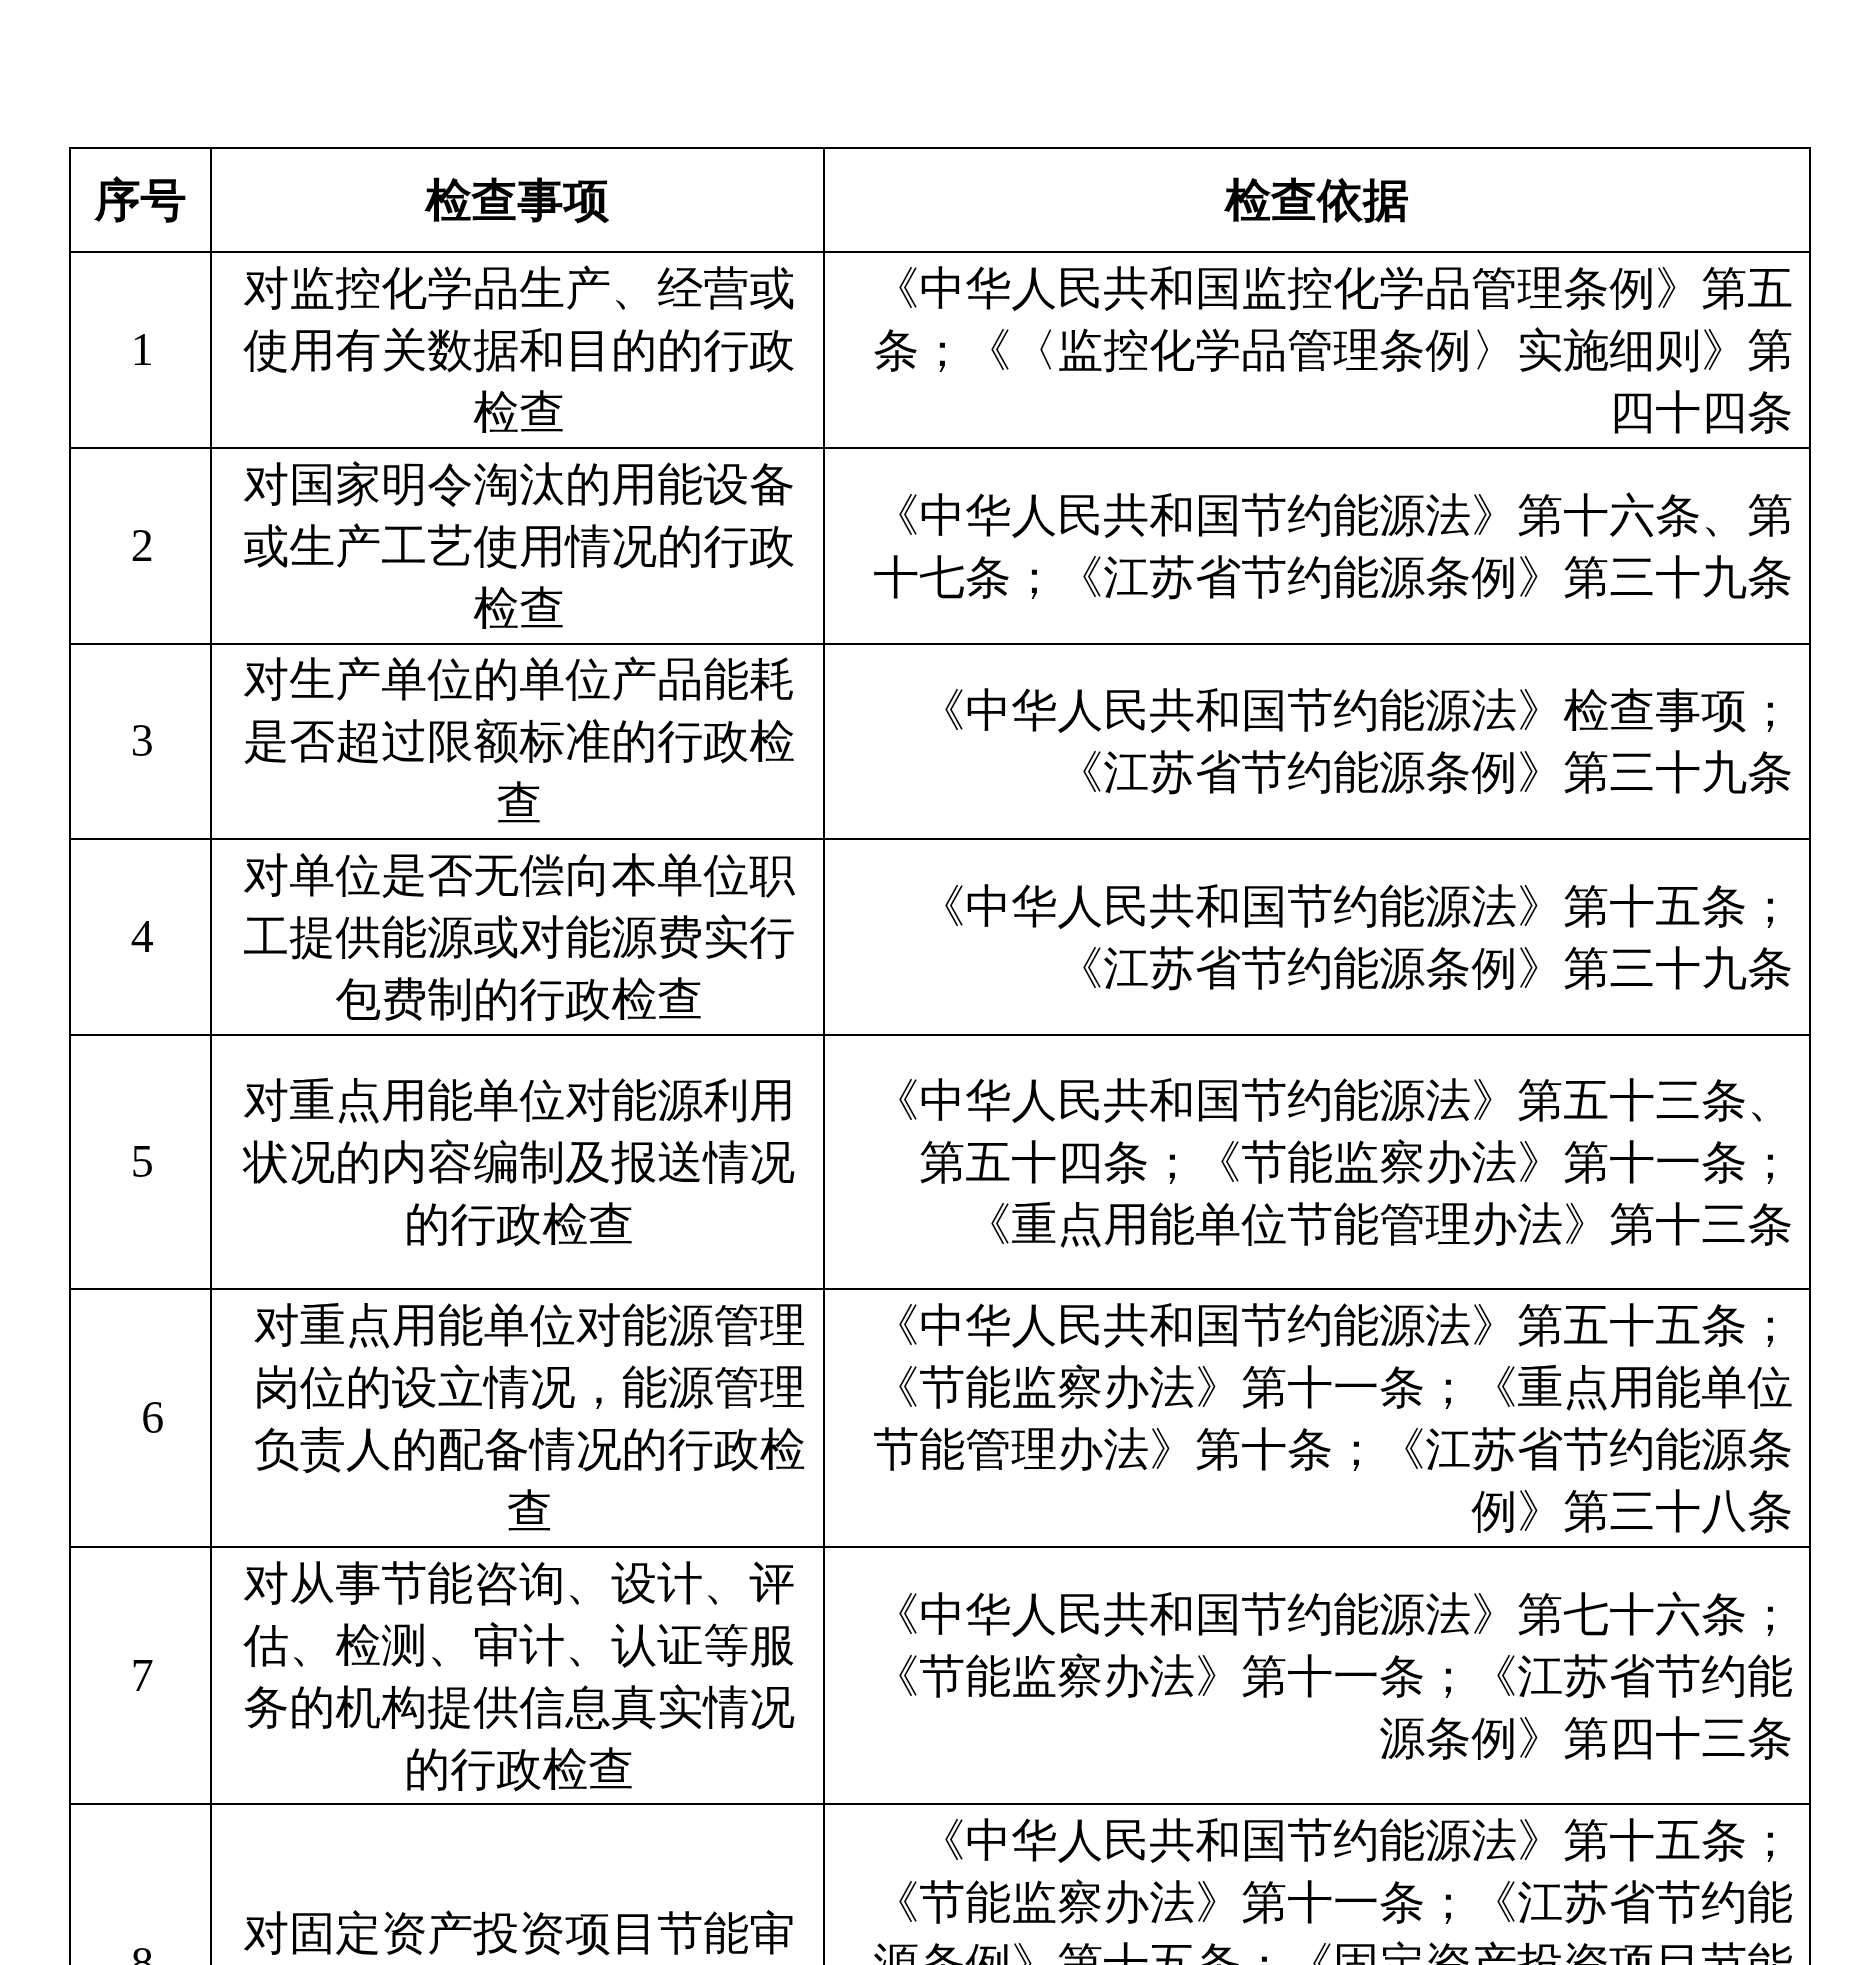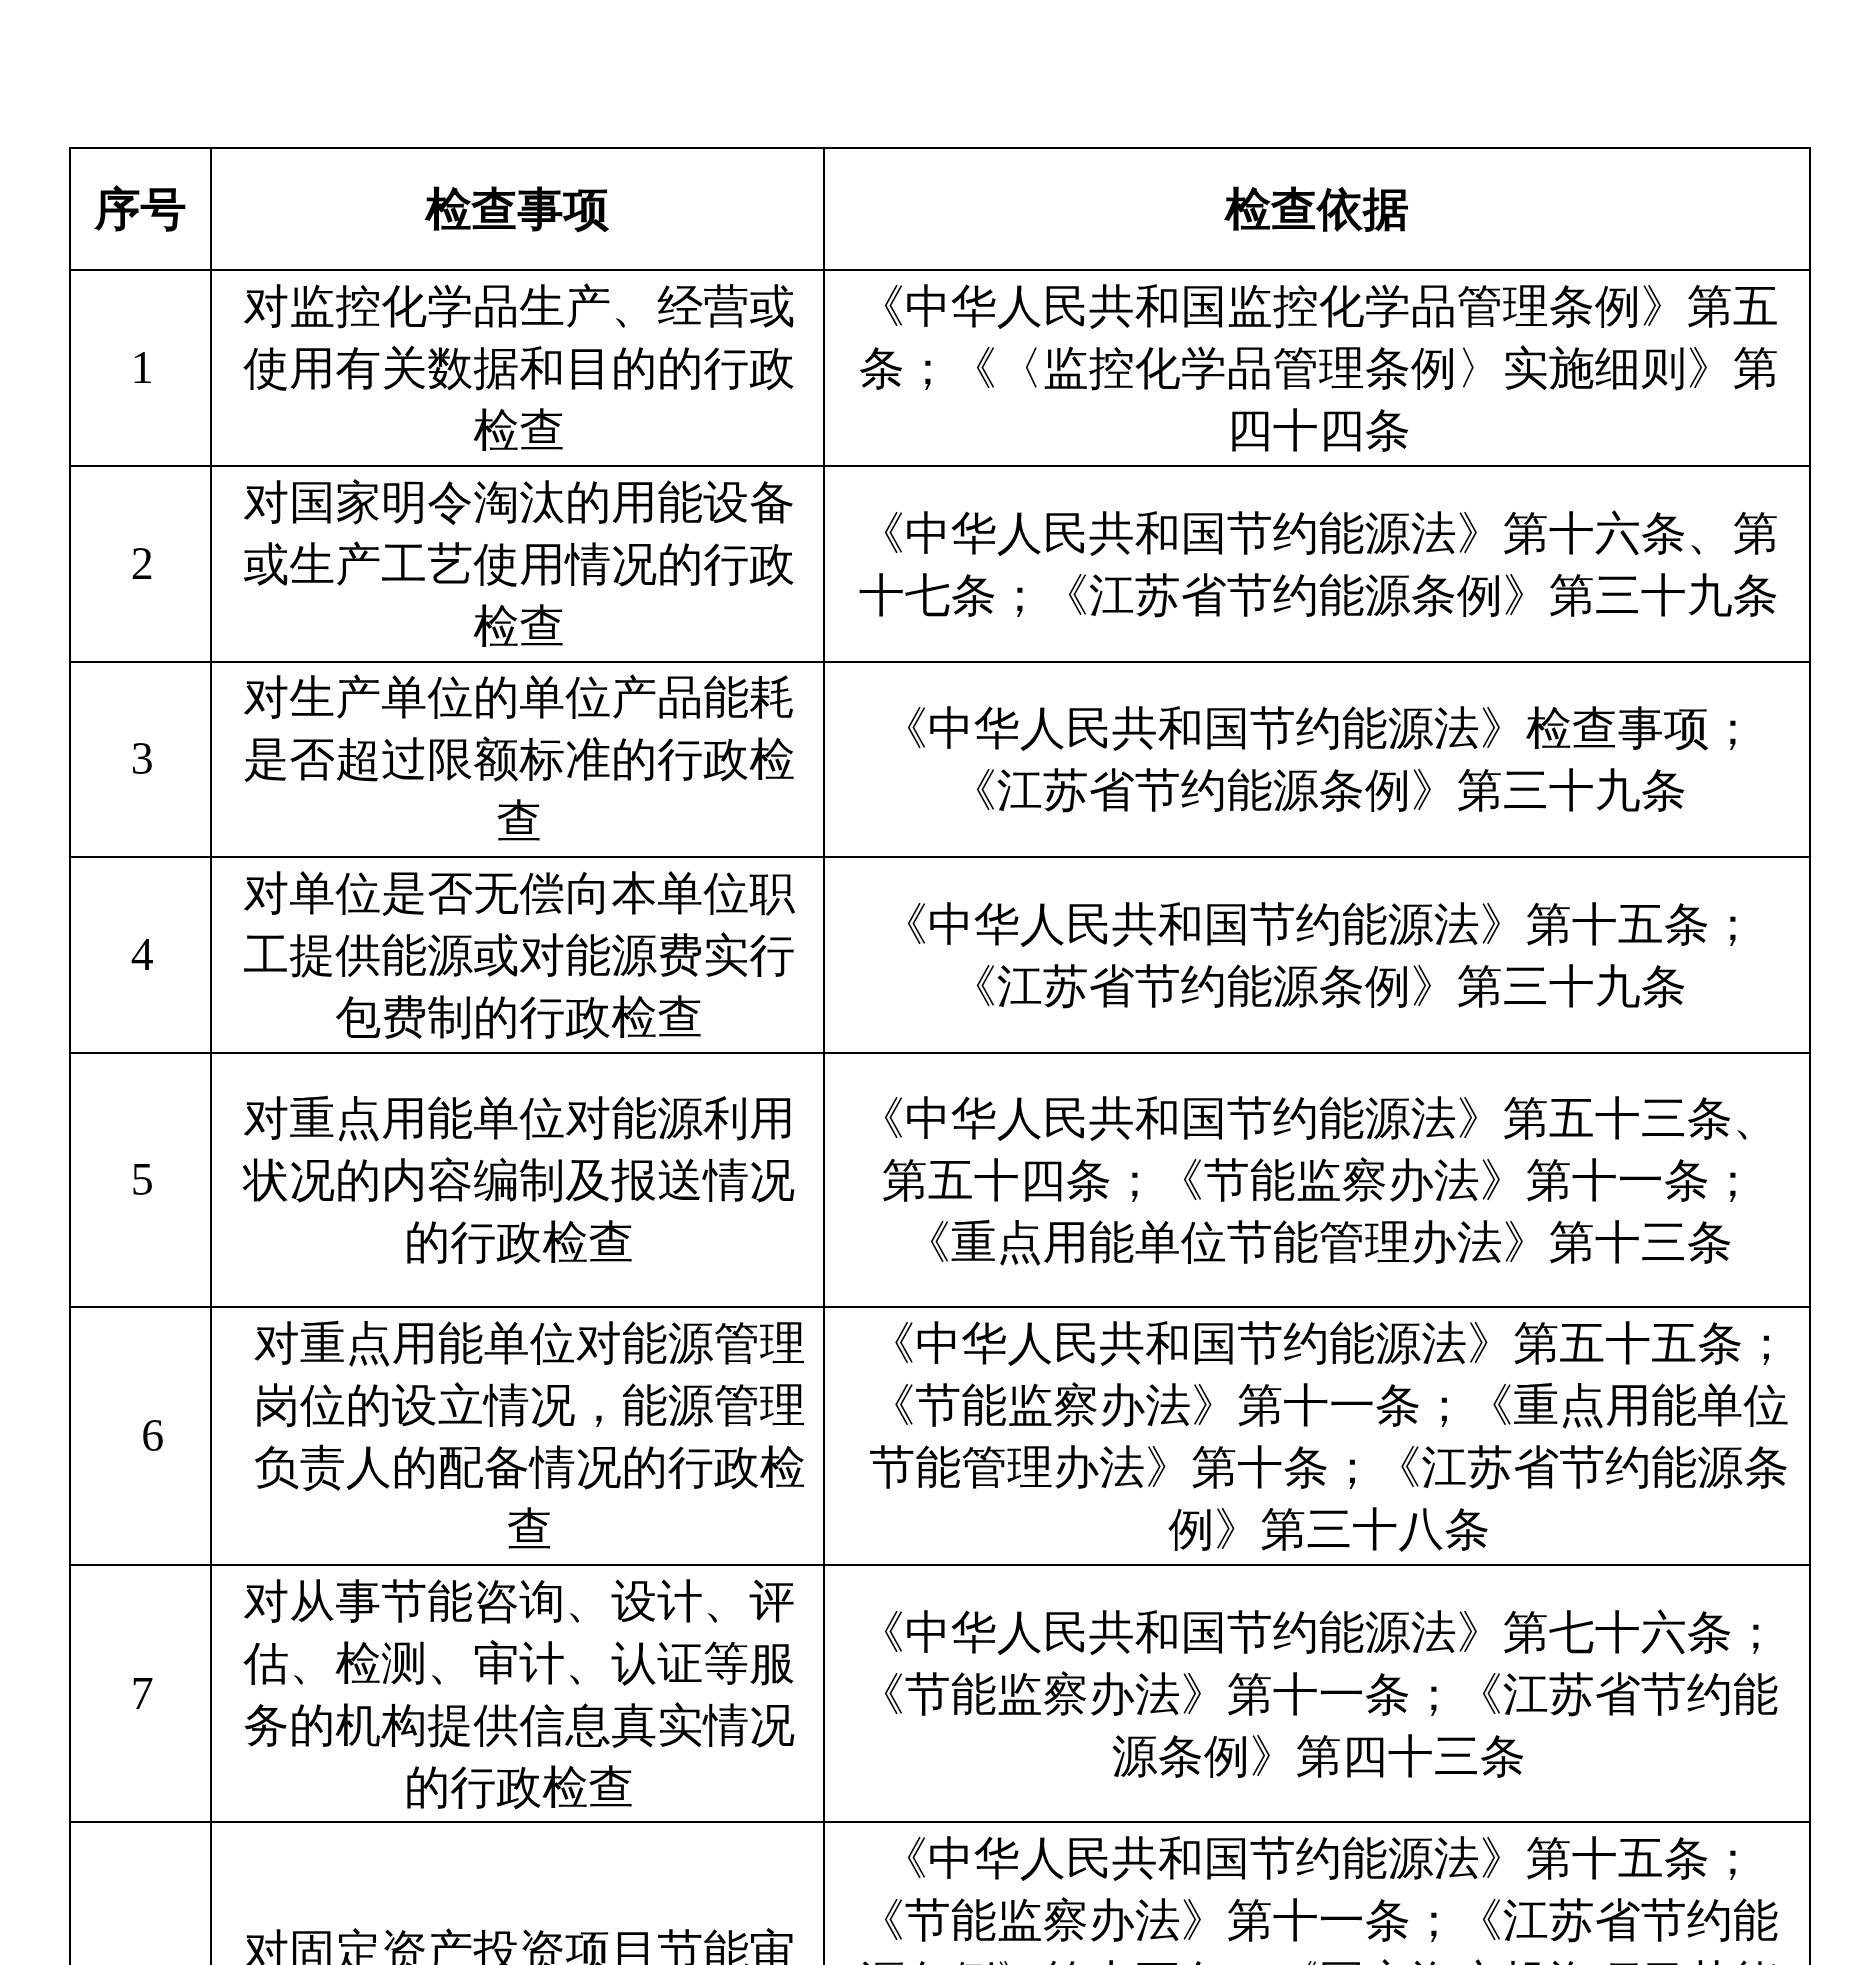--- a/index.html
+++ b/index.html
@@ -20,28 +20,28 @@
     vertical-align: middle;
     font-size: 46px;
     line-height: 62px;
     word-break: break-all;
   }
   table.inspect th {
     font-family: "DejaVu Sans", "Liberation Sans", sans-serif;
     font-weight: bold;
     text-align: center;
     height: 88px;
-    padding: 16px;
+    padding: 7px;
   }
   col.c1 { width: 141px; }
   col.c2 { width: 613px; }
   col.c3 { width: 986px; }
   td.num { text-align: center; padding: 0; font-family: "Liberation Serif", serif; }
   td.item { text-align: center; }
-  td.basis { text-align: center; }
+  td.basis { text-align: right; }
   tr.r1 td { height: 183px; }
   tr.r2 td { height: 183px; }
   tr.r3 td { height: 183px; }
   tr.r4 td { height: 183px; }
   tr.r5 td { height: 244px; margin-left: 36px; }
   tr.r6 td { height: 248px; padding-left: 40px; }
   tr.r7 td { height: 246px; }
   tr.r8 td { height: 305px; }
 </style>
 </head>

